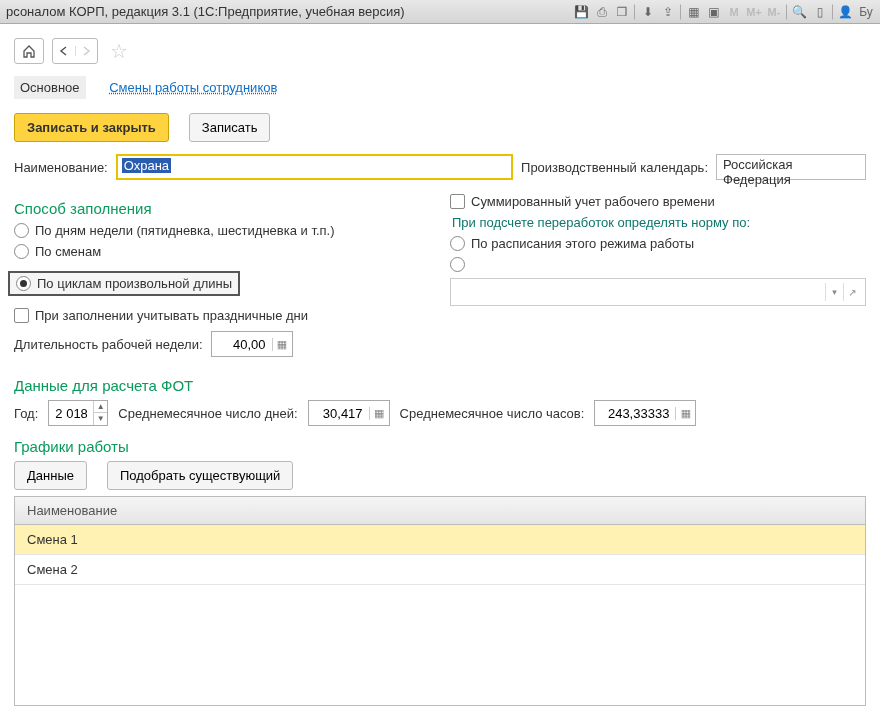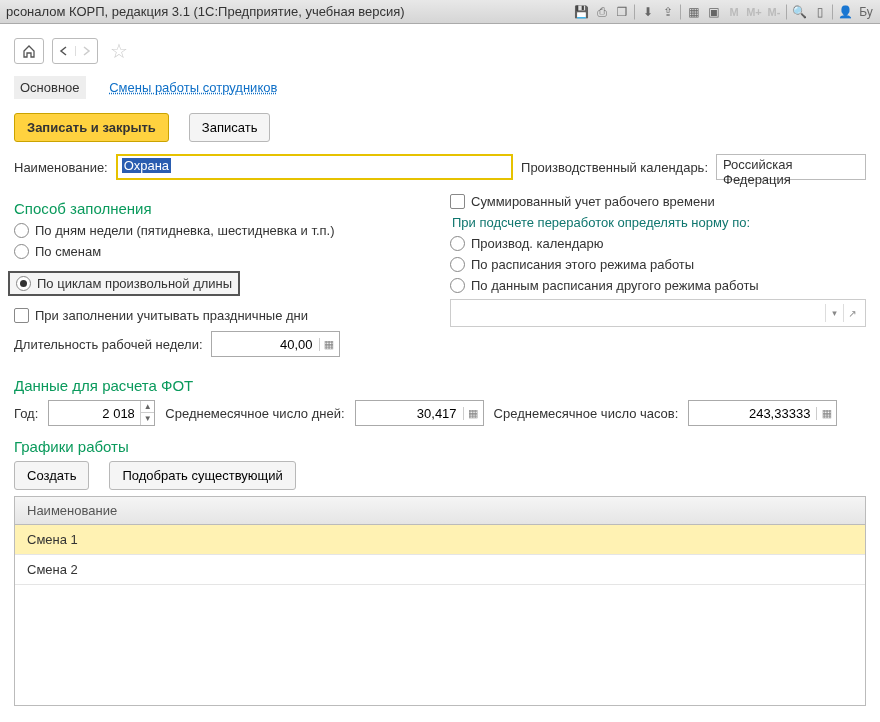--- a/index.html
+++ b/index.html
@@ -31,21 +31,21 @@
 .input-cal { border:1px solid #bbb; height:26px; padding:2px 6px; width:150px; }
 .section-title { color:#0a9a5c; font-size:15px; margin:10px 0 6px; }
 .twocol { display:flex; gap:20px; }
 .col { flex:1; min-width:0; }
 .radio-row, .check-row { display:flex; align-items:center; gap:6px; margin:6px 0; }
 .radio, .check { width:15px; height:15px; border:1px solid #888; background:#fff; display:inline-flex; align-items:center; justify-content:center; border-radius:2px; flex-shrink:0; }
 .radio { border-radius:50%; }
 .radio .dot { width:7px; height:7px; border-radius:50%; background:#333; }
 .radio-row.highlight { background:#f5f5f5; border:2px solid #555; padding:3px 6px; margin-left:-6px; display:inline-flex; }
 .sublabel { color:#0f766e; margin:4px 0 4px 2px; }
-.numfield { display:inline-flex; align-items:center; border:1px solid #aaa; height:26px;padding-left:47px; }
+.numfield { display:inline-flex; align-items:center; border:1px solid #aaa; height:26px; }
 .numfield input { border:none; text-align:right; padding:2px 6px; width:60px; outline:none; }
 .numfield .spin { width:14px; display:flex; flex-direction:column; border-left:1px solid #ccc; }
 .numfield .spin span { height:12px; font-size:8px; text-align:center; line-height:12px; color:#666; cursor:pointer; }
 .numfield .spin span:first-child { border-bottom:1px solid #ccc; }
 .numfield .calicon { width:20px; border-left:1px solid #ccc; display:flex; align-items:center; justify-content:center; color:#888; font-size:11px; }
 .dropdown-empty { border:1px solid #ccc; height:28px; width:100%; display:flex; align-items:center; justify-content:flex-end; padding-right:4px; margin-top:6px; }
 .dropdown-empty .dd { width:18px; height:18px; border-left:1px solid #ddd; display:flex; align-items:center; justify-content:center; color:#888; font-size:9px; }
 .dropdown-empty .exp { width:18px; height:18px; border-left:1px solid #ddd; display:flex; align-items:center; justify-content:center; color:#888; font-size:10px; }
 .fot-row { display:flex; align-items:center; gap:10px; margin:6px 0 12px; flex-wrap:wrap; }
 .table-wrap { border:1px solid #bbb; }
@@ -154,29 +154,24 @@
     </div>
 
     <div class="col">
       <div class="check-row" style="margin-top:4px">
         <span class="check"></span>
         <span>Суммированный учет рабочего времени</span>
       </div>
       <div class="sublabel">При подсчете переработок определять норму по:</div>
       <div class="radio-row">
         <span class="radio"></span>
-        <span>Производ. календарю</span>
-      </div>
-      <div class="radio-row">
-        <span class="radio"></span>
         <span>По расписания этого режима работы</span>
       </div>
       <div class="radio-row">
         <span class="radio"></span>
-        <span>По данным расписания другого режима работы</span>
       </div>
       <div class="dropdown-empty">
         <span class="dd">▾</span>
         <span class="exp">↗</span>
       </div>
     </div>
   </div>
 
   <div class="section-title">Данные для расчета ФОТ</div>
   <div class="fot-row">
@@ -195,21 +190,21 @@
     </div>
     <span class="lbl">Среднемесячное число часов:</span>
     <div class="numfield">
       <input style="width: 80px;" value="243,33333">
       <span class="calicon">▦</span>
     </div>
   </div>
 
   <div class="section-title">Графики работы</div>
   <div class="btnrow" style="margin-bottom:6px">
-    <button class="btn">Создать</button>
+    <button class="btn">Данные</button>
     <button class="btn">Подобрать существующий</button>
   </div>
   <div class="table-wrap">
     <div class="table-head">Наименование</div>
     <div class="table-body">
       <div class="trow sel">Смена 1</div>
       <div class="trow">Смена 2</div>
     </div>
   </div>
 </div>

